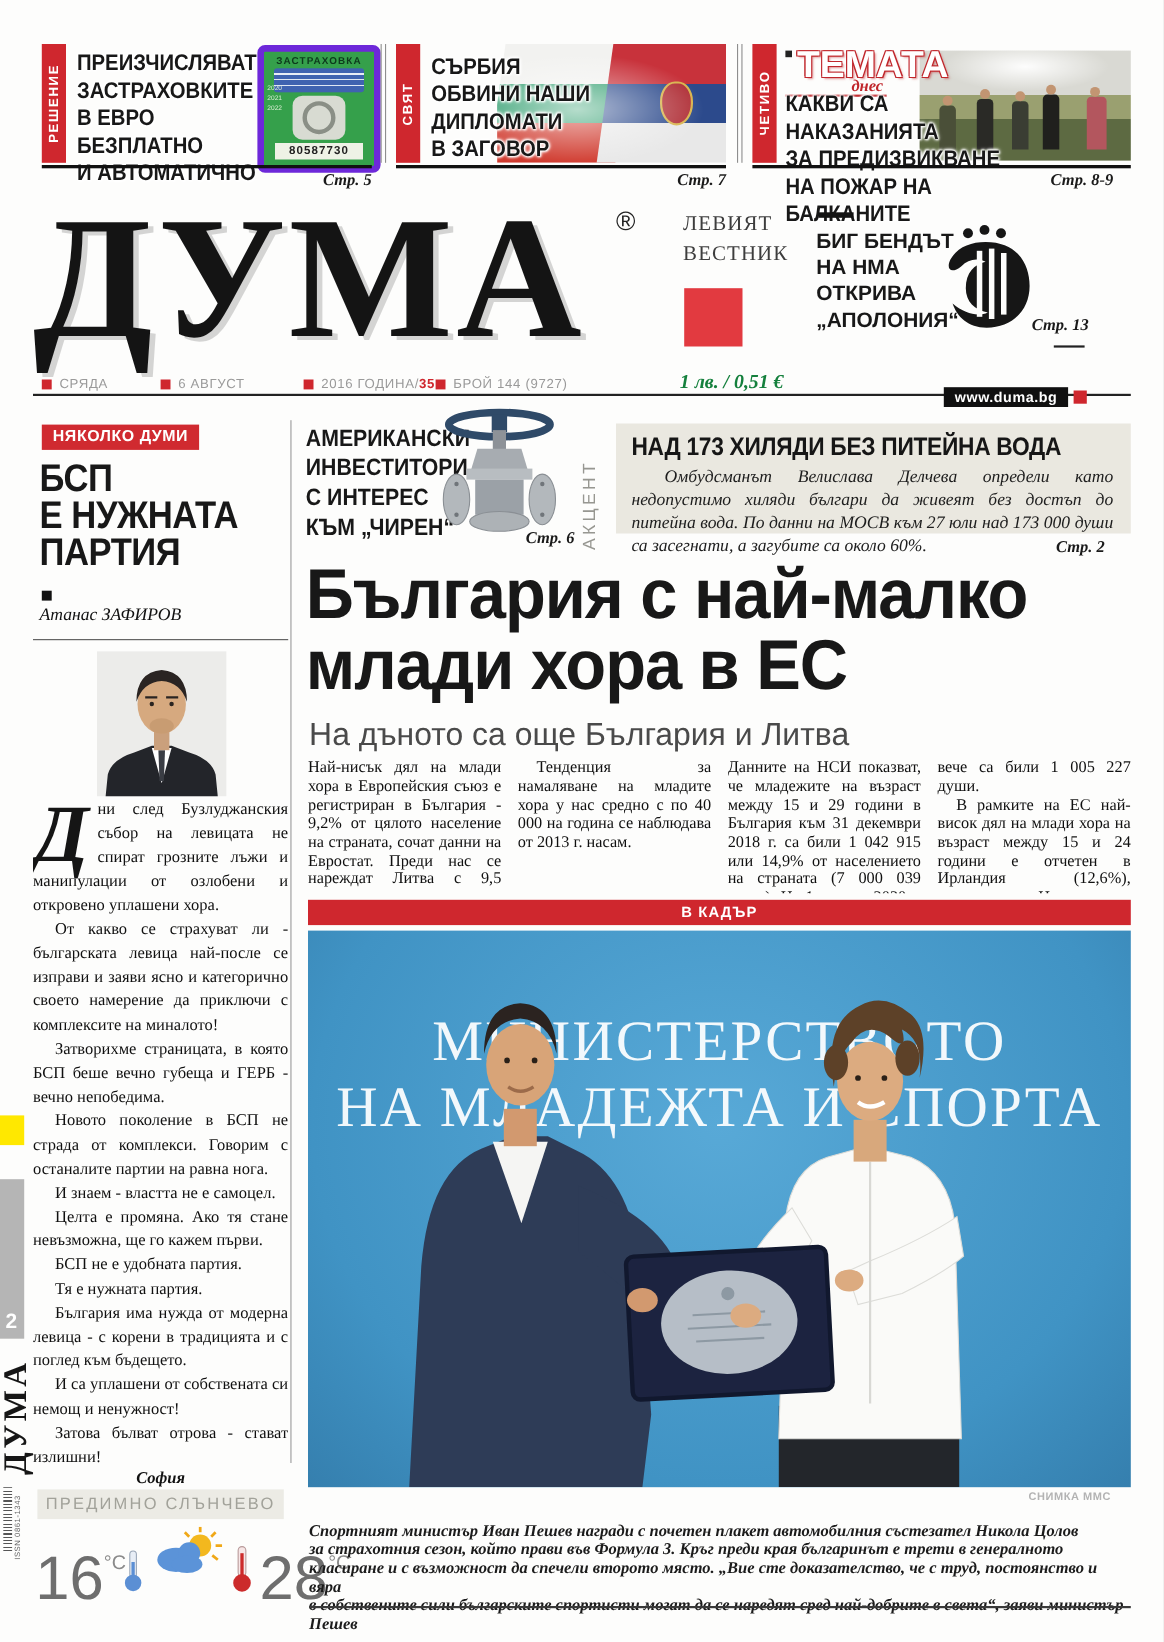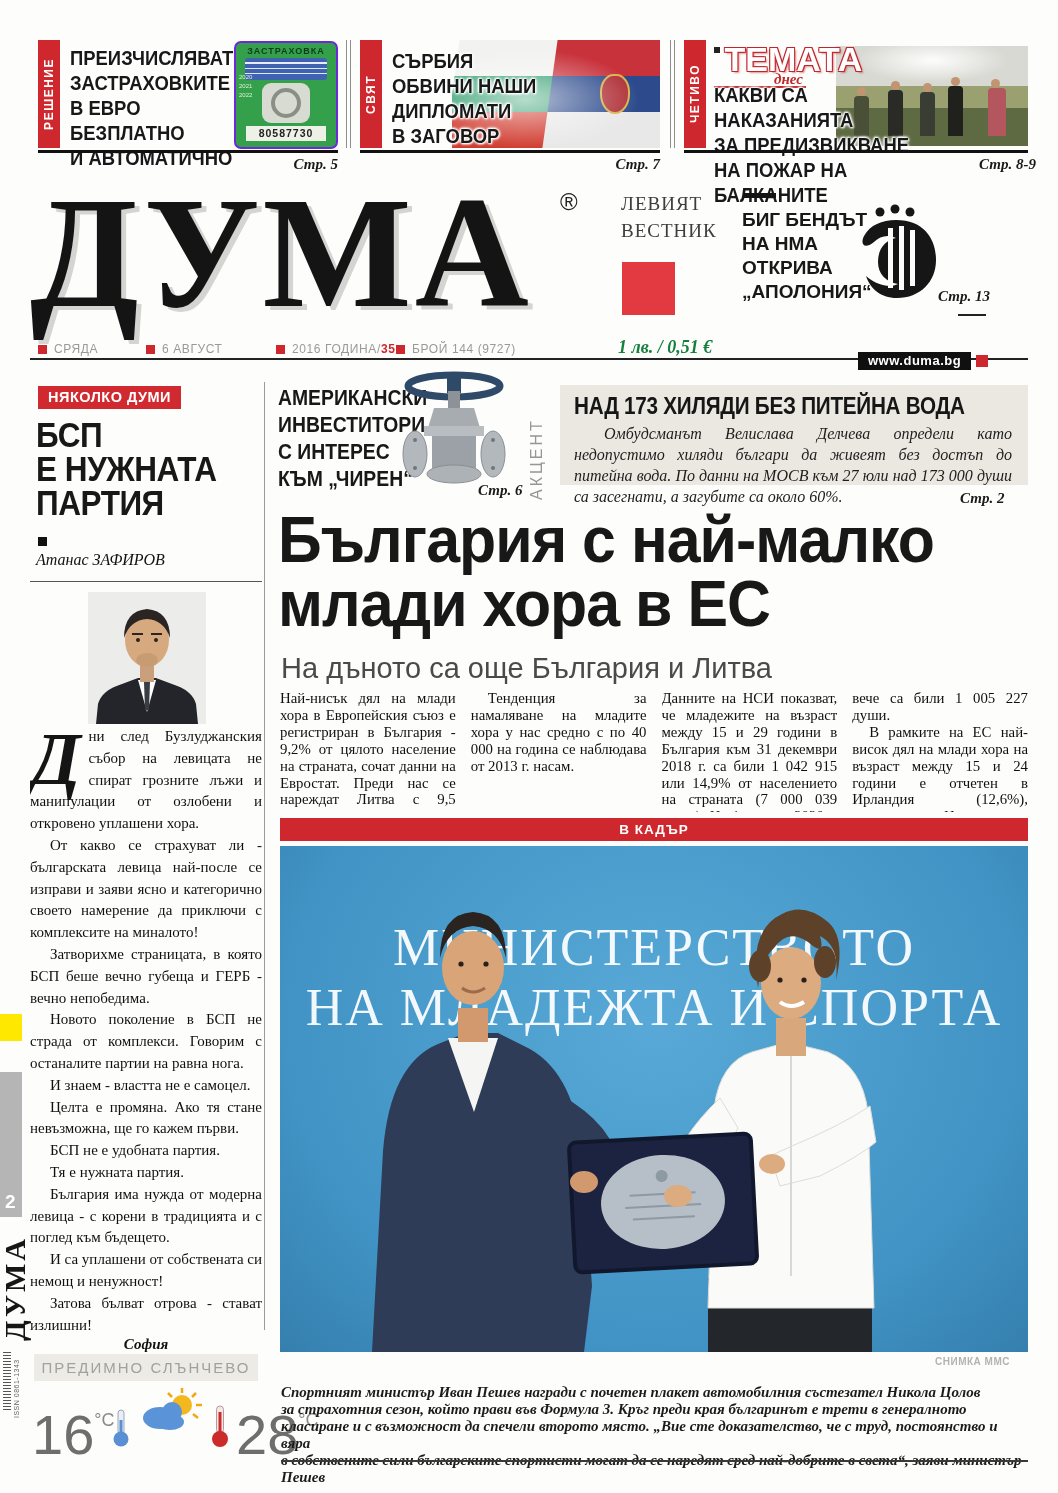--- a/index.html
+++ b/index.html
@@ -9,21 +9,21 @@
   .pre{white-space:pre-line;}
   .hl{font-weight:bold;color:#181818;line-height:1.22;}
   .cond{transform:scaleX(.9);transform-origin:0 0;display:block;}
   .pgref{font:italic bold 15px "Liberation Serif",serif;color:#1a1a1a;}
   .vtab{background:#cf272e;display:flex;align-items:center;justify-content:center;}
   .vtxt{writing-mode:vertical-rl;transform:rotate(180deg);color:#fff;font-weight:bold;
         font-size:12px;letter-spacing:1.5px;}
   .thickrule{height:3px;background:#111;}
   .dbl{width:3px;border-left:1px solid #8e8e8e;border-right:1px solid #8e8e8e;}
   
-  .sticker{background:#35a04b;border:2px solid #6d28d9;border-radius:7px;overflow:hidden;text-align:center;}
+  .sticker{background:#35a04b;border:6px solid #6d28d9;border-radius:7px;overflow:hidden;text-align:center;}
   .sticker .st-title{font-size:9px;font-weight:bold;color:#0d3a1c;letter-spacing:1px;margin-top:3px;}
   .sticker .st-blue{width:82px;height:22px;background:#3f63b0;margin:2px auto 0;border-radius:3px;
         background-image:linear-gradient(#3f63b0 0 4px,#e8edf5 4px 6px,#3f63b0 6px 10px,#dfe7f3 10px 11px,#3f63b0 11px 15px,#dfe7f3 15px 16px,#3f63b0 16px);}
   .sticker .st-emblem{width:48px;height:40px;background:#d8dbd2;border-radius:9px;margin:3px auto 0;
         display:flex;align-items:center;justify-content:center;}
   .sticker .st-ring{width:22px;height:22px;border:4px solid #8a8f86;border-radius:50%;}
   .sticker .st-num{width:80px;height:15px;background:#eef2e6;margin:3px auto 0;font-size:10.5px;
         font-weight:bold;color:#222;letter-spacing:1px;line-height:15px;}
   .sticker .st-years{position:absolute;left:3px;top:30px;font-size:6px;line-height:9px;color:#dff0d8;text-align:left;}
   .flagwrap{overflow:hidden;}
@@ -162,21 +162,21 @@
       <span style="display:inline-block;width:6px;height:6px;background:#222;vertical-align:18px;"></span>
       <span class="temalogo">ТЕМАТА</span>
       <div class="temascript" style="margin:-8px 0 0 60px;">днес</div>
       <div style="width:92px;height:2px;background:#c0272c;margin-top:-2px;"></div>
     </div>
     <div class="abs hl pre tease-hl cond" style="left:30px;top:42px;width:260px;">КАКВИ СА НАКАЗАНИЯТА
 ЗА ПРЕДИЗВИКВАНЕ
 НА ПОЖАР НА БАЛКАНИТЕ</div>
   </div>
   <div class="abs thickrule" style="left:684px;top:150px;width:344px;"></div>
-  <div class="abs pgref" style="left:692px;top:156px;width:344px;text-align:right;">Стр. 8-9</div>
+  <div class="abs pgref" style="left:668px;top:156px;width:344px;text-align:right;">Стр. 8-9</div>
 
   <div class="abs duma-logo" style="left:30px;top:178px;">ДУМА</div>
   <div class="abs" style="left:560px;top:188px;font-size:24px;color:#222;">®</div>
   <div class="abs tagline pre" style="left:621px;top:190px;">ЛЕВИЯТ
 ВЕСТНИК</div>
   <div class="abs" style="left:622px;top:262px;width:53px;height:53px;background:#e23a40;"></div>
   <div class="abs" style="left:744px;top:193px;width:32px;height:5px;background:#141414;"></div>
   <div class="abs hl pre" style="left:742px;top:208px;font-size:19px;line-height:24px;">БИГ БЕНДЪТ
 НА НМА
 ОТКРИВА

